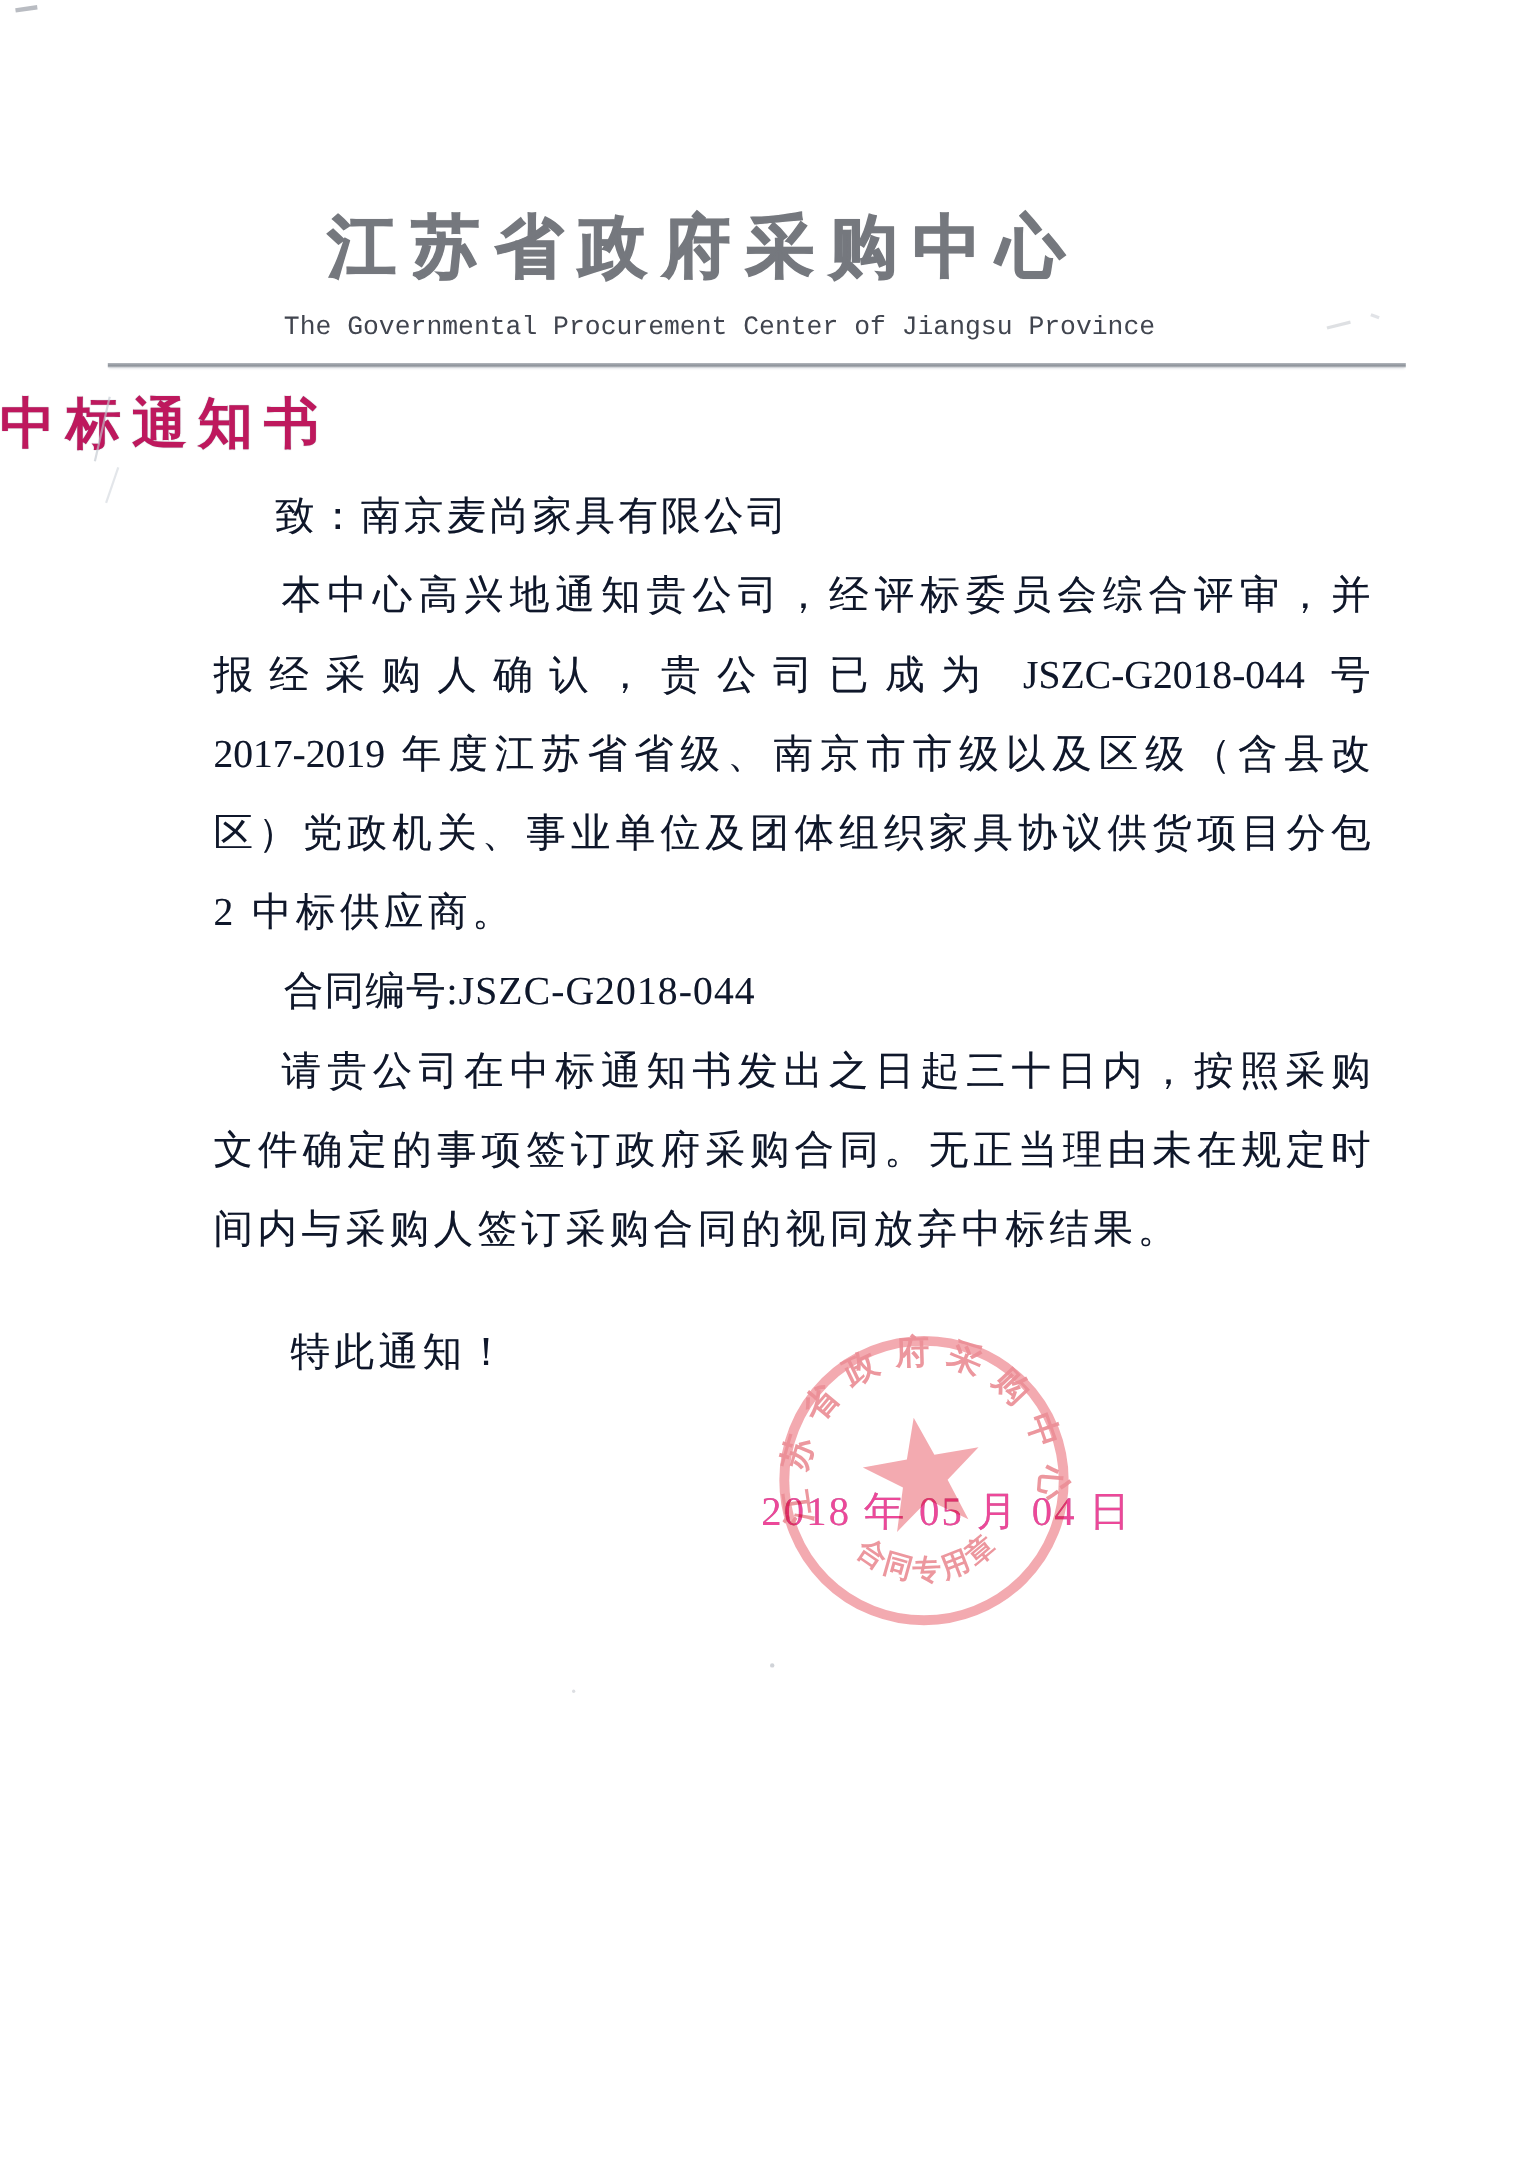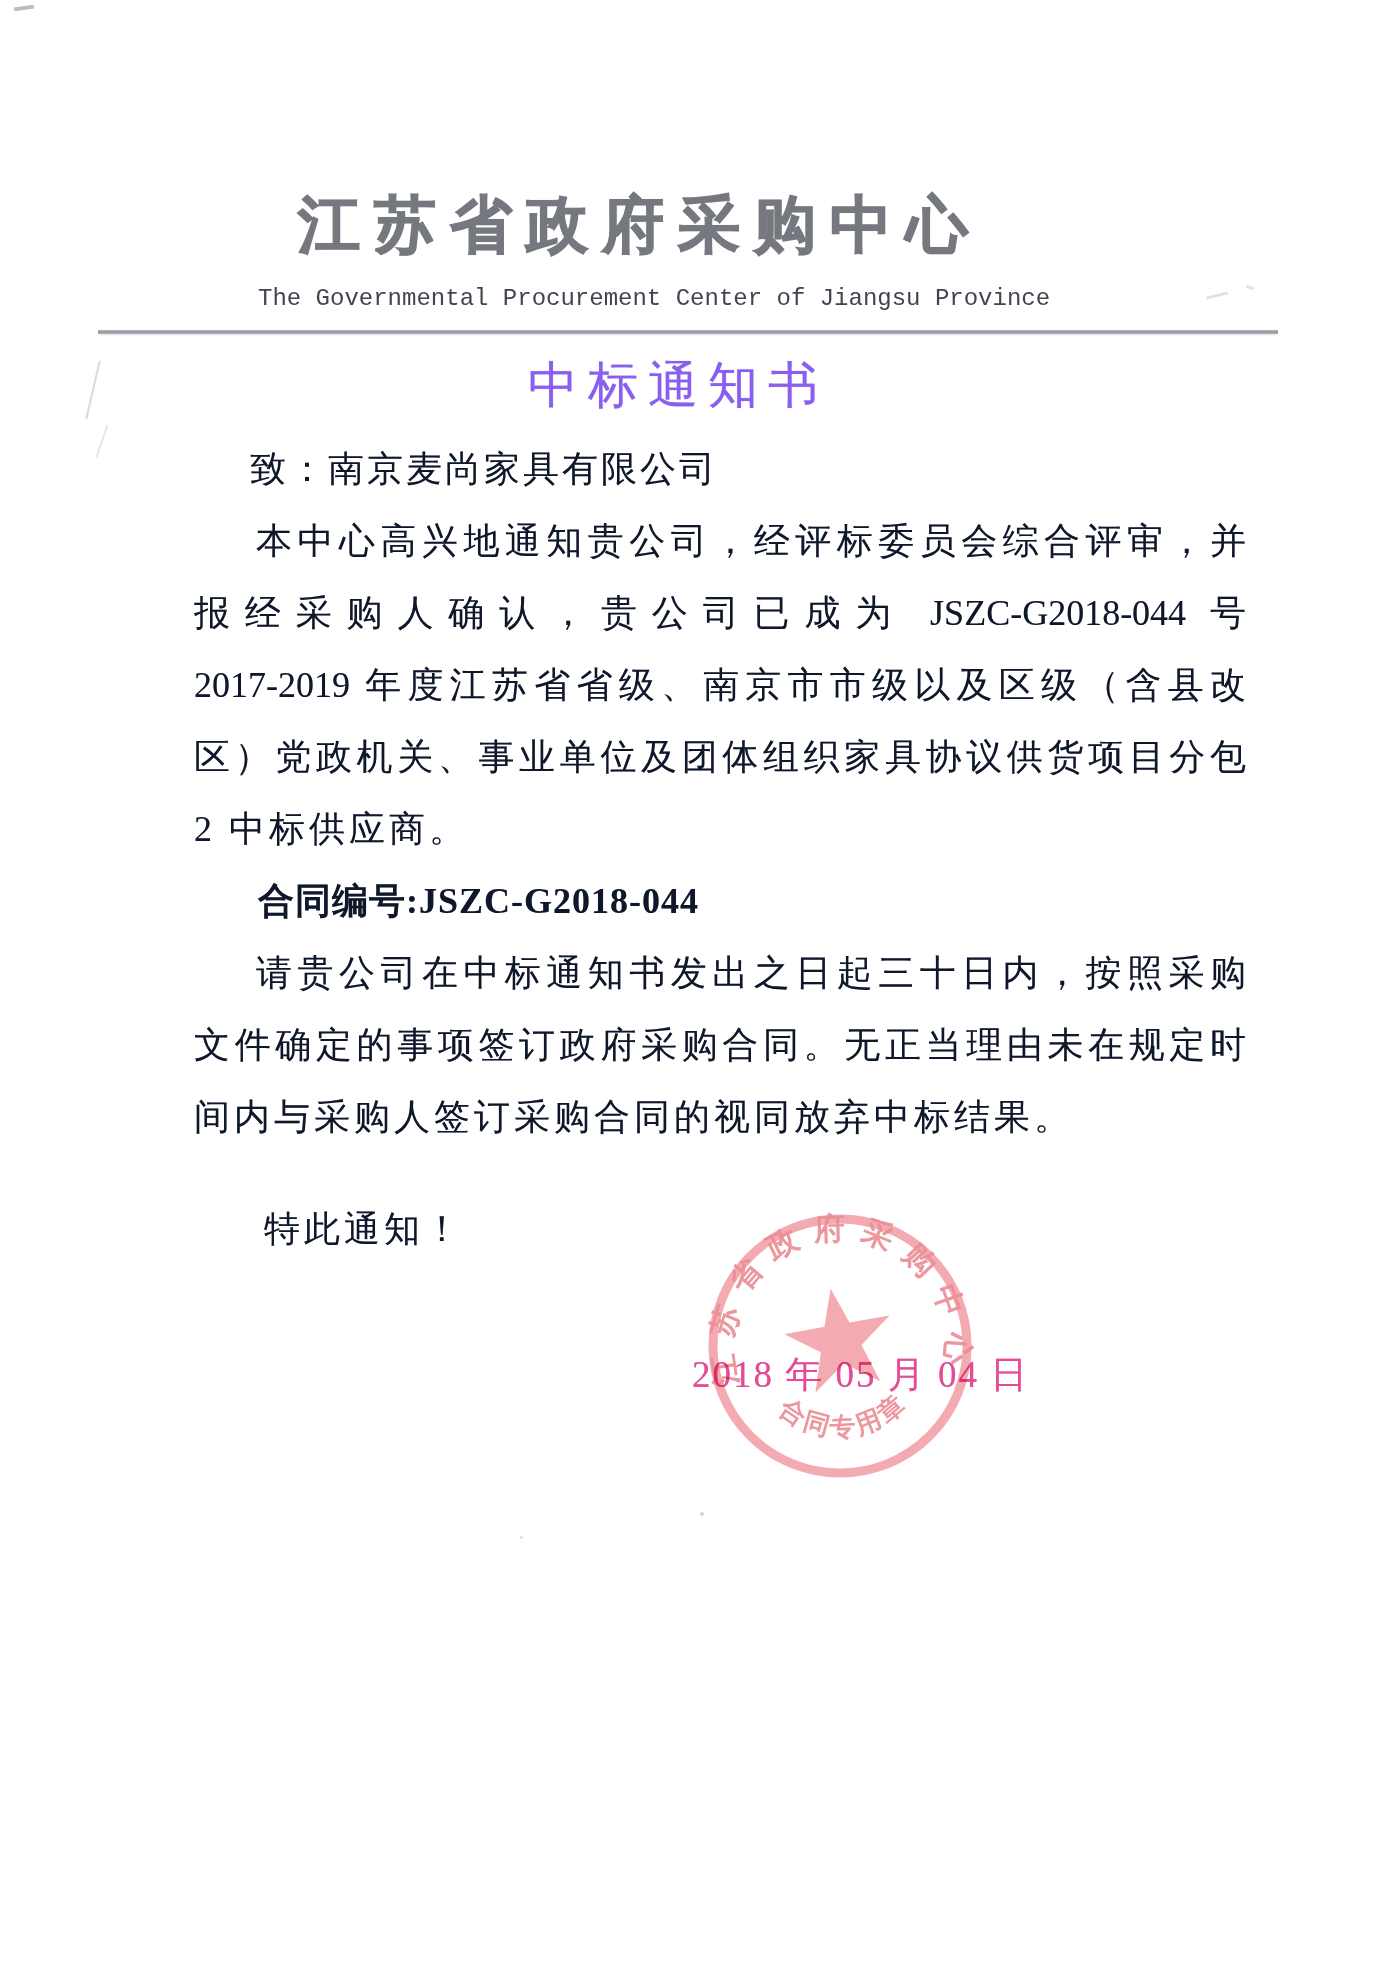--- a/index.html
+++ b/index.html
@@ -30,24 +30,24 @@
   }
   .divider{
     top:330px;left:98px;width:1180px;height:4px;
     background:linear-gradient(to bottom,#b3b7bd,#8f949c 55%,#b9bdc2);
     box-shadow:0 2px 2px -1px #dcdfe3;
   }
 
   
   .doc-title{
     top:360px;left:0;width:1356px;
-    text-align:center;
-    font-size:50px;font-weight:400;line-height:1;
+    text-align:left;
+    font-size:50px;font-weight:700;line-height:1;
     letter-spacing:10px;
-    color:#8b5cf6;
+    color:#be185d;
     text-shadow:0 0 1px rgba(63,71,89,.55);
   }
 
   
   .line{
     position:absolute;
     font-size:36px;line-height:46px;
     color:#0f172a;
     white-space:nowrap;
     text-shadow:0 0 .6px rgba(67,75,94,.45);
@@ -59,21 +59,21 @@
     text-align-last:justify;
     text-justify:inter-character;
     letter-spacing:0;
   }
   .l-recipient{top:446px;left:250px;letter-spacing:3px;}
   .l-p1-0{top:518px;left:256px;width:990px;}
   .l-p1-1{top:590px;left:194px;width:1052px;}
   .l-p1-2{top:662px;left:194px;width:1052px;}
   .l-p1-3{top:734px;left:194px;width:1052px;}
   .l-p1-4{top:806px;left:194px;letter-spacing:4px;}
-  .l-contract{top:878px;left:258px;letter-spacing:1px;font-weight:bold;}
+  .l-contract{top:878px;left:258px;letter-spacing:1px;}
   .l-p2-0{top:950px;left:256px;width:990px;}
   .l-p2-1{top:1022px;left:194px;width:1052px;}
   .l-p2-2{top:1094px;left:194px;letter-spacing:4px;}
   .l-closing{top:1206px;left:264px;letter-spacing:4px;}
   .l-date{top:1352px;left:692px;font-size:37px;letter-spacing:2px;color:#ec4899;}
 
   
   .stamp{
     top:1196px;left:690px;width:300px;height:300px;
     mix-blend-mode:multiply;

